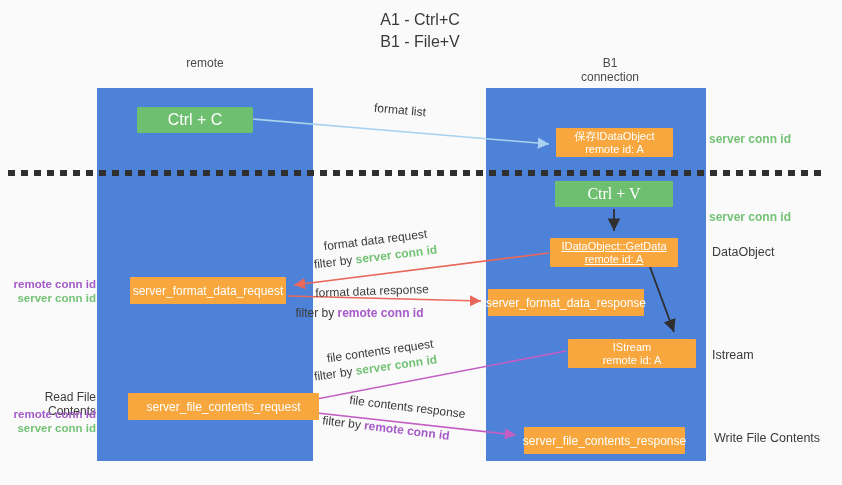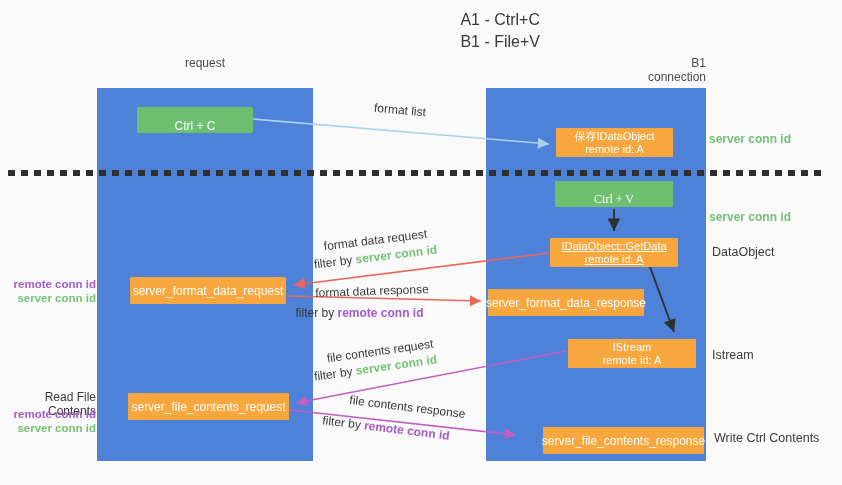--- a/index.html
+++ b/index.html
@@ -5,26 +5,26 @@
   :root{
     --lifeline-blue:#4d82d8; --action-green:#6fbf70; --message-orange:#f7a73e;
     --arrow-red:#e8685c; --arrow-magenta:#c35ec3; --arrow-blue:#a8d2ee;
     --arrow-black:#2f2f2f; --text-green:#74c276; --text-purple:#a55bc7; --text-dark:#3a3a3a;
   }
   *{margin:0;padding:0;box-sizing:border-box;}
   body{width:842px;height:485px;background:#fafafa;overflow:hidden;
        font-family:"Liberation Sans",sans-serif;color:var(--text-dark);}
   #canvas{position:relative;width:842px;height:485px;}
   .abs{position:absolute;}
-  .title{font-size:16px;line-height:22px;text-align:right;color:var(--text-dark);}
+  .title{font-size:16px;line-height:22px;text-align:center;color:var(--text-dark);}
   .col-header{font-size:12px;line-height:14px;text-align:center;color:#4a4a4a;}
   .lifeline{background:var(--lifeline-blue);}
   .node{display:flex;flex-direction:column;align-items:center;justify-content:center;
         color:#fff;text-align:center;border-radius:1px;}
-  .green{background:var(--action-green);font-size:12px;justify-content:flex-end;}
+  .green{background:var(--action-green);font-size:16px;}
   .orange{background:var(--message-orange);}
   .one-line{font-size:12px;}
   .two-line{font-size:11px;line-height:13px;text-align:center;}
   .flow-label{font-size:12px;text-align:center;white-space:nowrap;color:var(--text-dark);}
   .key-green{color:var(--text-green);font-weight:bold;}
   .key-purple{color:var(--text-purple);font-weight:bold;}
   .side-label{font-size:12px;white-space:nowrap;}
   .side-green{color:var(--text-green);font-weight:bold;}
   .side-dark{color:var(--text-dark);text-align:right;}
   .left-block{width:92px;text-align:right;font-size:11.5px;font-weight:bold;line-height:13.5px;}
@@ -42,23 +42,23 @@
 <body>
 
 <div id="canvas">
 
   <div class="abs title" style="left:300px;top:9px;width:240px;">
     <div>A1 - Ctrl+C</div>
     <div>B1 - File+V</div>
   </div>
 
   <div class="abs col-header" style="left:97px;top:56px;width:216px;">
-    <div>request</div>
+    <div>remote</div>
   </div>
-  <div class="abs col-header" style="left:486px;top:56px;width:220px;text-align:right;">
+  <div class="abs col-header" style="left:500px;top:56px;width:220px;">
     <div>B1</div>
     <div>connection</div>
   </div>
 
   <div class="abs lifeline" style="left:97px;top:88px;width:216px;height:373px;"></div>
   <div class="abs lifeline" style="left:486px;top:88px;width:220px;height:373px;"></div>
 
   <svg width="842" height="485" viewBox="0 0 842 485">
     <defs>
       <marker id="ah-blue" markerWidth="8" markerHeight="8" refX="7" refY="3.5" orient="auto">
@@ -103,24 +103,24 @@
     <span>IStream</span>
     <span>remote id: A</span>
   </div>
 
   <div class="abs node orange one-line" style="left:488px;top:289px;width:156px;height:27px;">
     <span>server_format_data_response</span>
   </div>
   <div class="abs node orange one-line" style="left:130px;top:277px;width:156px;height:27px;">
     <span>server_format_data_request</span>
   </div>
-  <div class="abs node orange one-line" style="left:128px;top:393px;width:161px;height:27px;">
+  <div class="abs node orange one-line" style="left:128px;top:393px;width:191px;height:27px;">
     <span>server_file_contents_request</span>
   </div>
-  <div class="abs node orange one-line" style="left:524px;top:427px;width:161px;height:27px;margin-left:19px;">
+  <div class="abs node orange one-line" style="left:524px;top:427px;width:161px;height:27px;">
     <span>server_file_contents_response</span>
   </div>
 
   <div class="abs flow-label" style="left:340px;top:103px;width:120px;transform:rotate(5deg);">format list</div>
 
   <div class="abs flow-label" style="left:298px;top:233px;width:155px;transform:rotate(-7deg);">format data request</div>
   <div class="abs flow-label" style="left:288px;top:250px;width:175px;transform:rotate(-7deg);"><span>filter by </span><span class="key-green">server conn id</span></div>
 
   <div class="abs flow-label" style="left:292px;top:284px;width:160px;transform:rotate(-2deg);">format data response</div>
   <div class="abs flow-label" style="left:272px;top:306px;width:175px;"><span>filter by </span><span class="key-purple">remote conn id</span></div>
@@ -128,21 +128,21 @@
   <div class="abs flow-label" style="left:300px;top:344px;width:160px;transform:rotate(-8deg);">file contents request</div>
   <div class="abs flow-label" style="left:288px;top:361px;width:175px;transform:rotate(-8deg);"><span>filter by </span><span class="key-green">server conn id</span></div>
 
   <div class="abs flow-label" style="left:330px;top:400px;width:155px;transform:rotate(7deg);">file contents response</div>
   <div class="abs flow-label" style="left:296px;top:421px;width:180px;transform:rotate(7deg);"><span>filter by </span><span class="key-purple">remote conn id</span></div>
 
   <div class="abs side-label side-green" style="left:709px;top:132px;">server conn id</div>
   <div class="abs side-label side-green" style="left:709px;top:210px;">server conn id</div>
   <div class="abs side-label side-dark" style="left:712px;top:245px;font-size:12.5px;">DataObject</div>
   <div class="abs side-label side-dark" style="left:712px;top:348px;font-size:12.5px;">Istream</div>
-  <div class="abs side-label side-dark" style="left:714px;top:431px;font-size:12.5px;">Write Ctrl Contents</div>
+  <div class="abs side-label side-dark" style="left:714px;top:431px;font-size:12.5px;">Write File Contents</div>
 
   <div class="abs left-block" style="left:4px;top:278px;">
     <div class="key-purple">remote conn id</div>
     <div class="key-green">server conn id</div>
   </div>
   <div class="abs left-plain" style="left:4px;top:390px;">Read File Contents</div>
   <div class="abs left-block" style="left:4px;top:408px;">
     <div class="key-purple">remote conn id</div>
     <div class="key-green">server conn id</div>
   </div>

